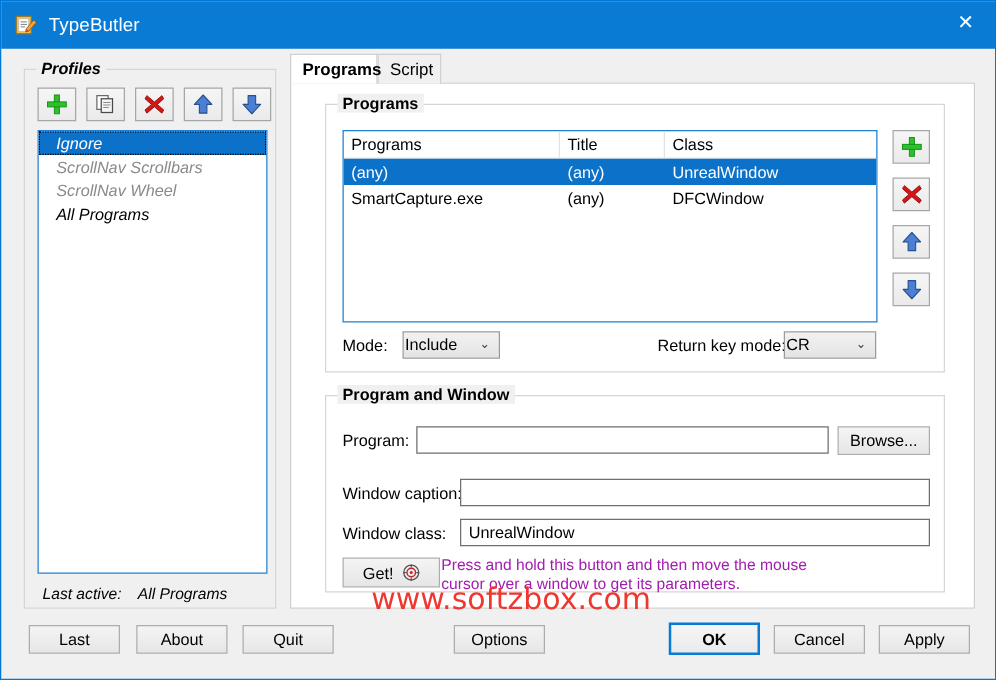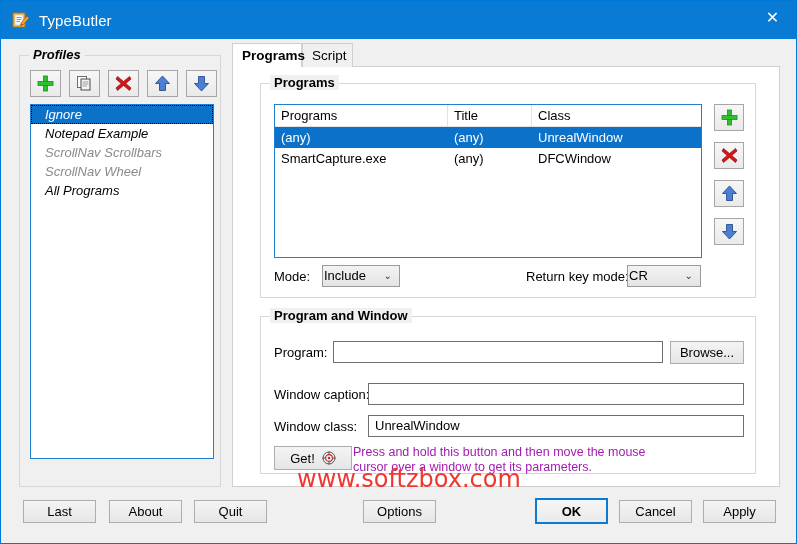--- a/index.html
+++ b/index.html
@@ -337,26 +337,29 @@
       </svg>
     </div>
     <div class="tool-btn" style="left:166px; top:14px;">
       <svg class="icon-svg" width="19" height="19" viewBox="0 0 19 19">
         <polygon points="9.5,17 16.5,9.5 12.5,9.5 12.5,2.5 6.5,2.5 6.5,9.5 2.5,9.5" fill="#4a7fd4" stroke="#27508f" stroke-width="0.9" stroke-linejoin="round"></polygon>
       </svg>
     </div>
 
     <div id="profiles-list">
       <div class="list-item selected">Ignore</div>
-      <div class="list-item">Notepad Example</div>
       <div class="list-item dim">ScrollNav Scrollbars</div>
       <div class="list-item dim">ScrollNav Wheel</div>
       <div class="list-item">All Programs</div>
     </div>
 
+    <div id="last-active">
+      <span class="la-label">Last active:</span>
+      <span>All Programs</span>
+    </div>
   </div>
 
   <div id="tab-body"></div>
   <div id="tab-strip">
     <div class="tab active" style="left:0px; width:70px;">Programs</div>
     <div class="tab" style="left:70px; width:51px;">Script</div>
   </div>
 
   <div id="programs-group" class="group">
     <span class="group-title">Programs</span>

